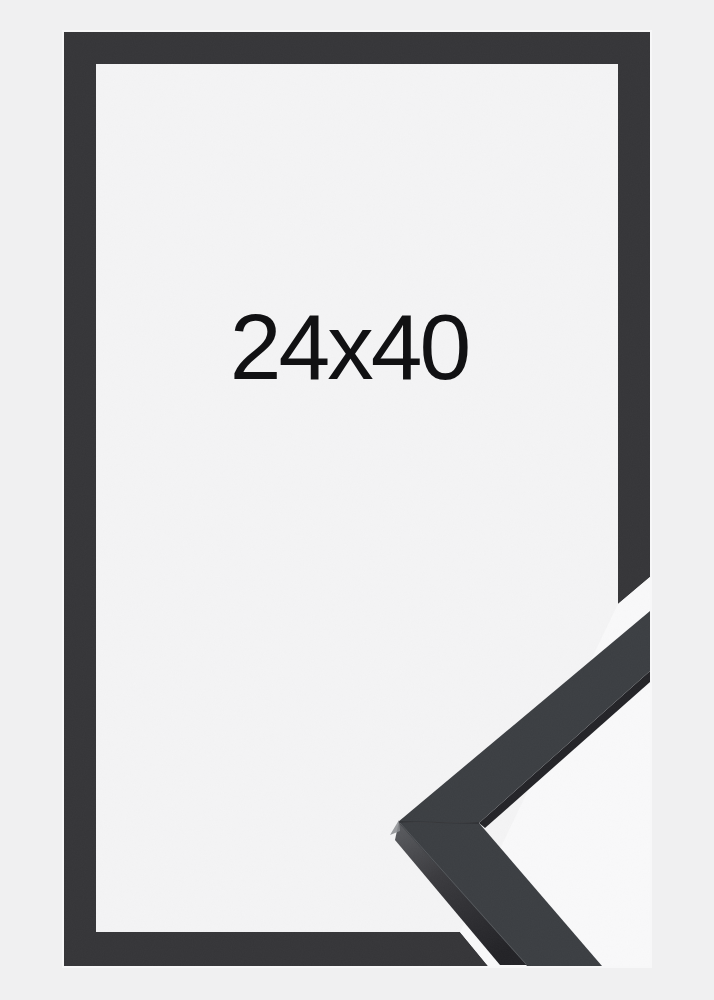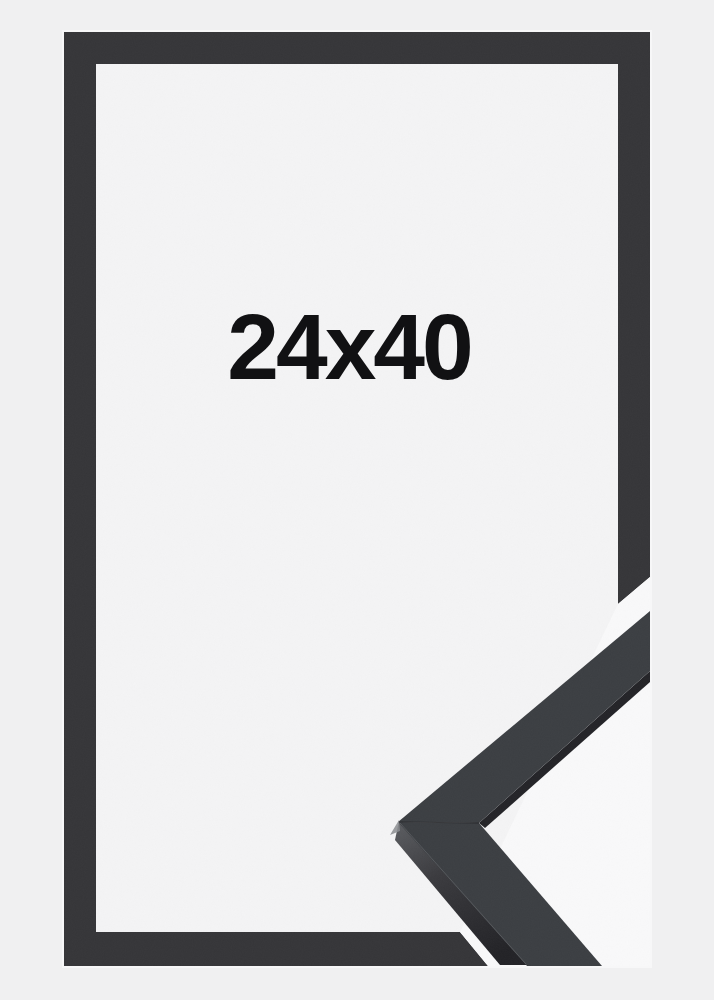--- a/index.html
+++ b/index.html
@@ -9,21 +9,21 @@
     overflow:hidden;
     background:#f0f0f1;
     font-family:"Liberation Sans", sans-serif;
   }
   .stage svg{position:absolute;inset:0;display:block;}
   .size-label{
     position:absolute;
     left:349px;top:347px;
     transform:translate(-50%,-50%);
     font-size:93px;
-    font-weight:700;
+    font-weight:400;
     letter-spacing:-3px;
     line-height:1;
     color:#111113;
     white-space:nowrap;
     user-select:none;
   }
 </style>
 </head>
 <body>
 

